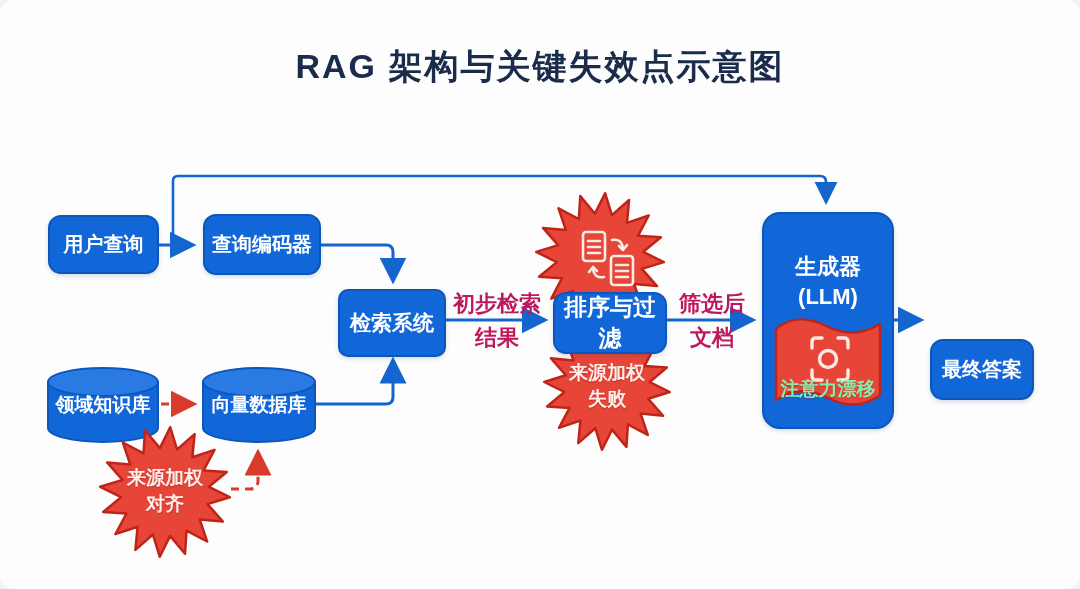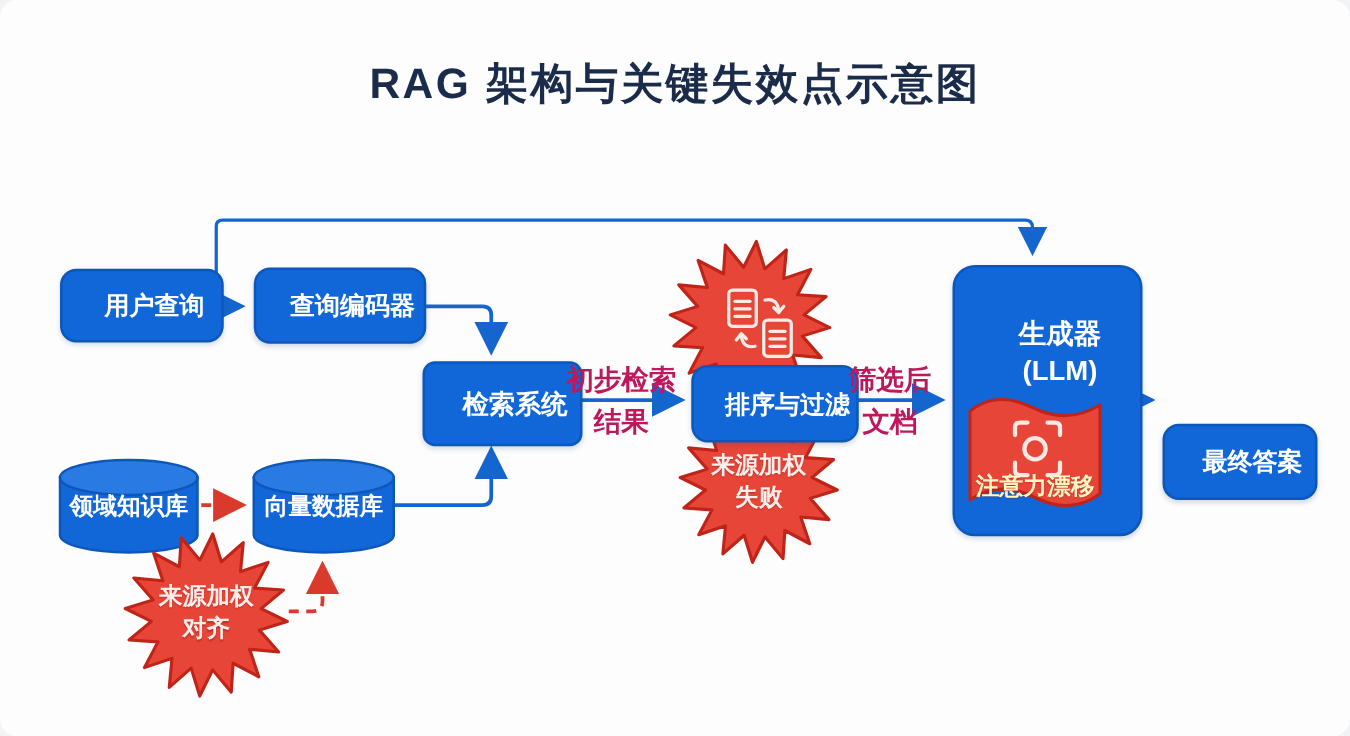--- a/index.html
+++ b/index.html
@@ -12,37 +12,36 @@
     position:absolute;left:0;top:44px;width:1080px;margin:0;
     text-align:center;font-size:34px;font-weight:bold;color:#1b2b4a;
     letter-spacing:2px;
   }
   .layer{position:absolute;left:0;top:0;width:1080px;height:589px;}
   .node{
     position:absolute;display:flex;align-items:center;justify-content:center;
     background:#1166d8;border:2px solid #0d57bb;border-radius:13px;
     color:#ffffff;font-weight:bold;box-shadow:0 2px 4px rgba(20,60,130,.18);
     text-align:center;
-    padding-left:20px;
   }
   .node span{display:block;}
   .n-user{left:48px;top:215px;width:107px;height:55px;font-size:20px;}
   .n-encoder{left:203px;top:214px;width:114px;height:57px;font-size:20px;}
   .n-retrieval{left:338px;top:289px;width:104px;height:64px;font-size:21px;border-radius:10px;}
-  .n-rank{left:553px;top:292px;width:110px;height:58px;font-size:20px;}
+  .n-rank{left:553px;top:292px;width:110px;height:58px;font-size:23px;}
   .n-answer{left:930px;top:293px;width:100px;height:57px;font-size:20px;margin-top:46px;}
   .n-generator{
     left:762px;top:212px;width:128px;height:213px;font-size:22px;
     flex-direction:column;justify-content:flex-start;border-radius:18px;
   }
   .gen-label{margin-top:38px;line-height:30px;}
   .flag-wrap{position:absolute;left:0;top:0;width:128px;height:213px;}
   .flag-text{
     position:absolute;left:0;top:162px;width:128px;text-align:center;
-    font-size:19px;font-weight:bold;color:#fef9c3;
+    font-size:19px;font-weight:bold;color:#86efac;
     text-shadow:0 1px 1px rgba(150,20,10,.35);
   }
   .cyl-label{
     position:absolute;color:#ffffff;font-weight:bold;font-size:19px;
     text-align:center;
   }
   .cl-kb{left:48px;top:392px;width:110px;}
   .cl-vdb{left:203px;top:392px;width:112px;}
   .burst-label{
     position:absolute;color:#ffeeea;font-weight:bold;font-size:19px;

